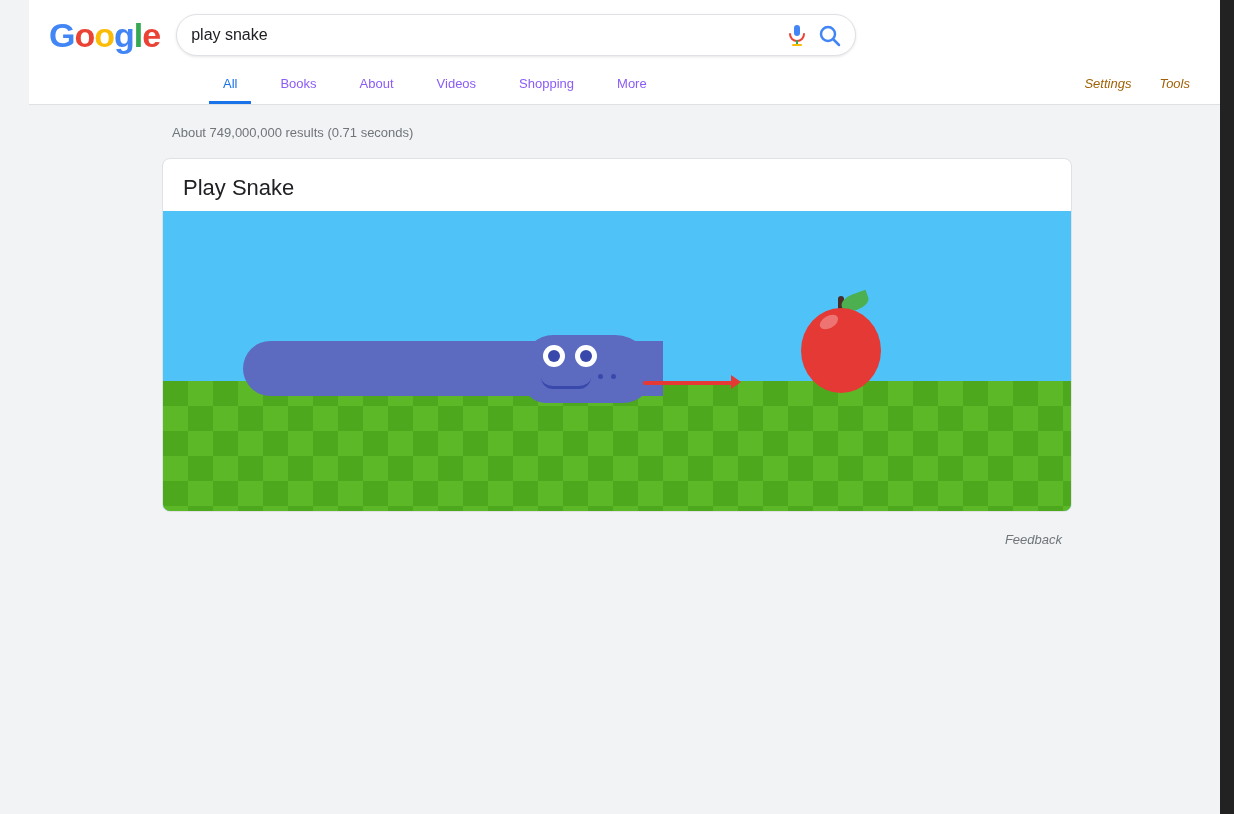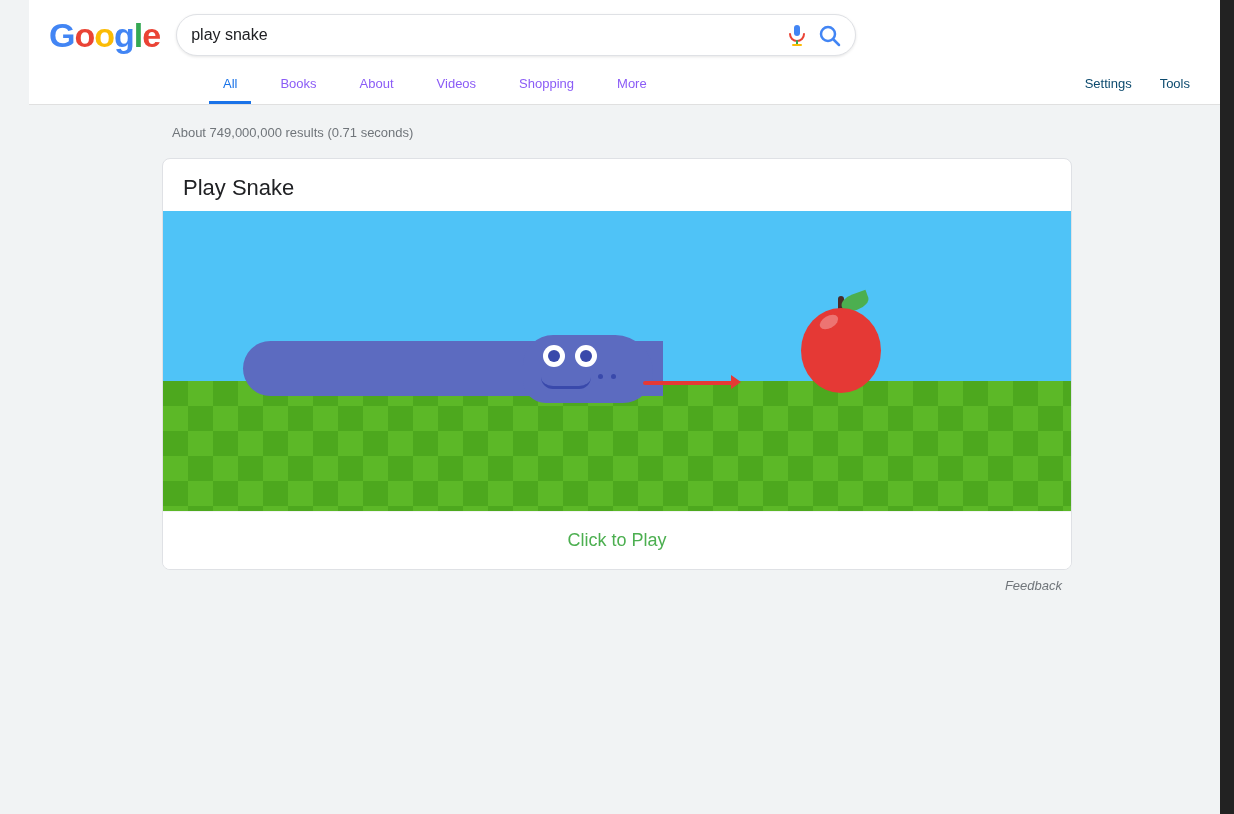--- a/index.html
+++ b/index.html
@@ -95,21 +95,21 @@
       color: #1a73e8;
       border-bottom: 3px solid #1a73e8;
       font-weight: 500;
     }
     .nav-spacer { flex: 1; }
     .nav-right {
       display: flex;
       gap: 0;
       margin-right: 10px;
     }
-    .nav-right .nav-tab { color: #0c4a6e; }
+    .nav-right .nav-tab { color: #a16207; font-style: italic; }
 
     
     .main {
       max-width: 950px;
       margin: 0 auto;
       padding: 20px 20px 0 20px;
     }
     .results-info {
       font-size: 13px;
       color: #70757a;
@@ -292,21 +292,21 @@
       color: #4CAF50;
       cursor: pointer;
       background: #fff;
       border-top: 1px solid #f1f3f4;
     }
 
     
     .feedback-area {
       display: flex;
       justify-content: flex-end;
-      padding: 8px 10px;
+      padding: 20px 10px;
       font-size: 13px;
       color: #70757a;
     }
     .feedback-link {
       font-style: italic;
       cursor: pointer;
       color: #70757a;
     }
 
     
@@ -391,21 +391,20 @@
 
       <div class="tongue"></div>
 
       <div class="apple">
         <div class="apple-stem"></div>
         <div class="apple-leaf"></div>
         <div class="apple-body"></div>
       </div>
     </div>
 
-    <div class="click-to-play">Click to Play</div>
   </div>
 
   <div class="feedback-area">
     <span class="feedback-link">Feedback</span>
   </div>
 </div>
 
 <div class="right-strip"></div>
 
 </body></html>

